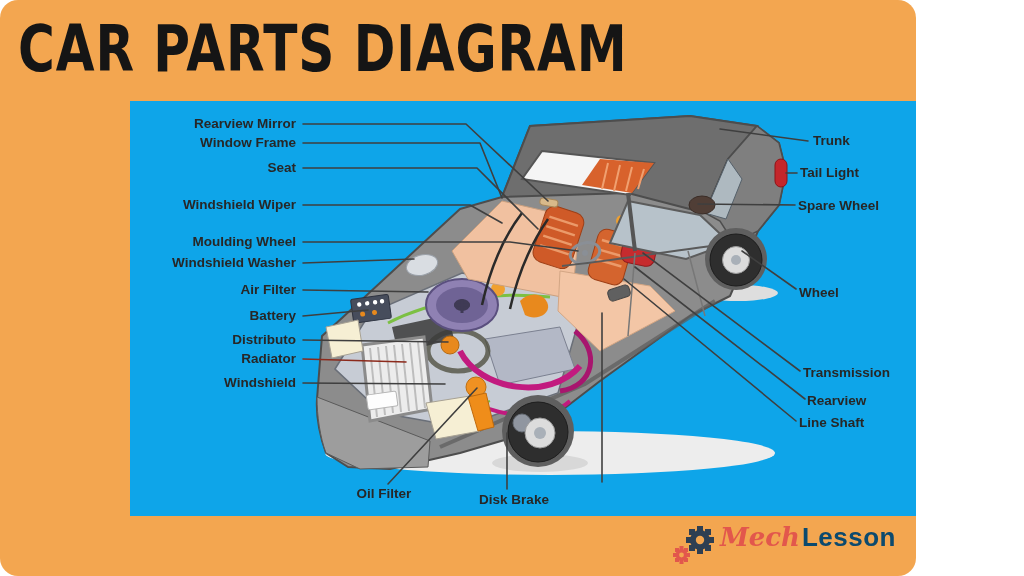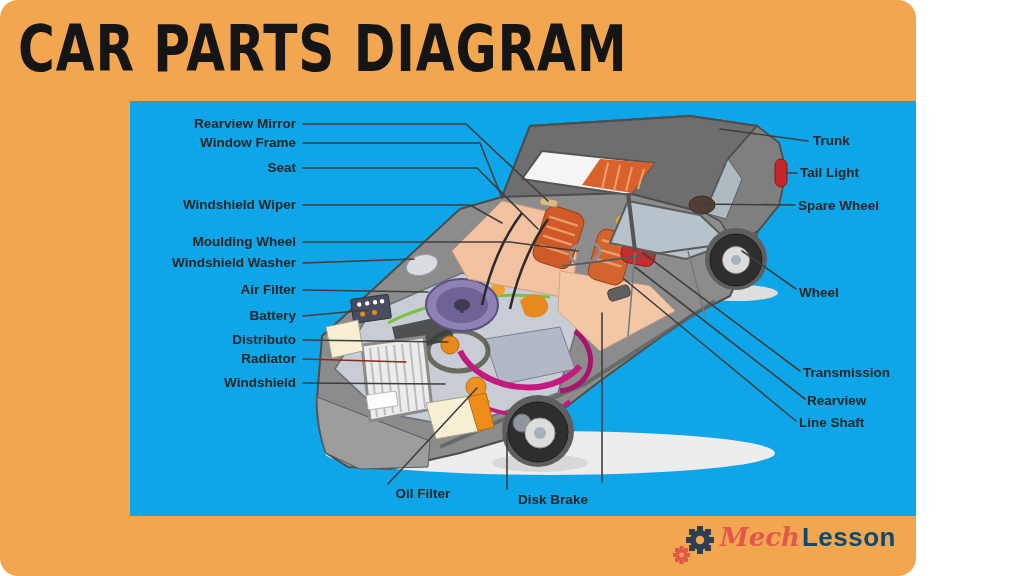--- a/index.html
+++ b/index.html
@@ -7,21 +7,21 @@
         font-family:"Liberation Sans",sans-serif;border-radius:18px;}
   .title{position:absolute;left:18px;top:12px;margin:0;color:#151515;
          font-family:"DejaVu Sans","Liberation Sans",sans-serif;font-weight:900;
          font-size:57px;letter-spacing:1px;white-space:nowrap;
          transform:scale(0.88,1.12);transform-origin:left top;}
   .panel{position:absolute;left:130px;top:101px;width:807px;height:415px;background:#0ea5e9;}
   .art{position:absolute;left:0;top:0;width:807px;height:415px;}
   .lbl{position:absolute;color:#272727;font-size:13.5px;font-weight:700;white-space:nowrap;
        line-height:18px;}
   .lbl-left{text-align:right;}
-  .lbl-bottom{transform:translateX(-50%);text-align:center;margin-left:39px;}
+  .lbl-bottom{transform:translateX(-50%);text-align:center;}
   .lbl-wrap{white-space:normal;width:92px;line-height:19px;}
   .logo{position:absolute;right:20px;bottom:8px;display:flex;gap:2px;}
   .logo-prefix{color:#e2574c;font-family:"DejaVu Serif","Liberation Serif",serif;
                font-style:italic;font-weight:700;font-size:26px;}
   .logo-suffix{color:#0c4a6e;font-weight:800;font-size:26px;letter-spacing:0.5px;}
 </style>
 </head>
 <body>
 
 <div class="page">

